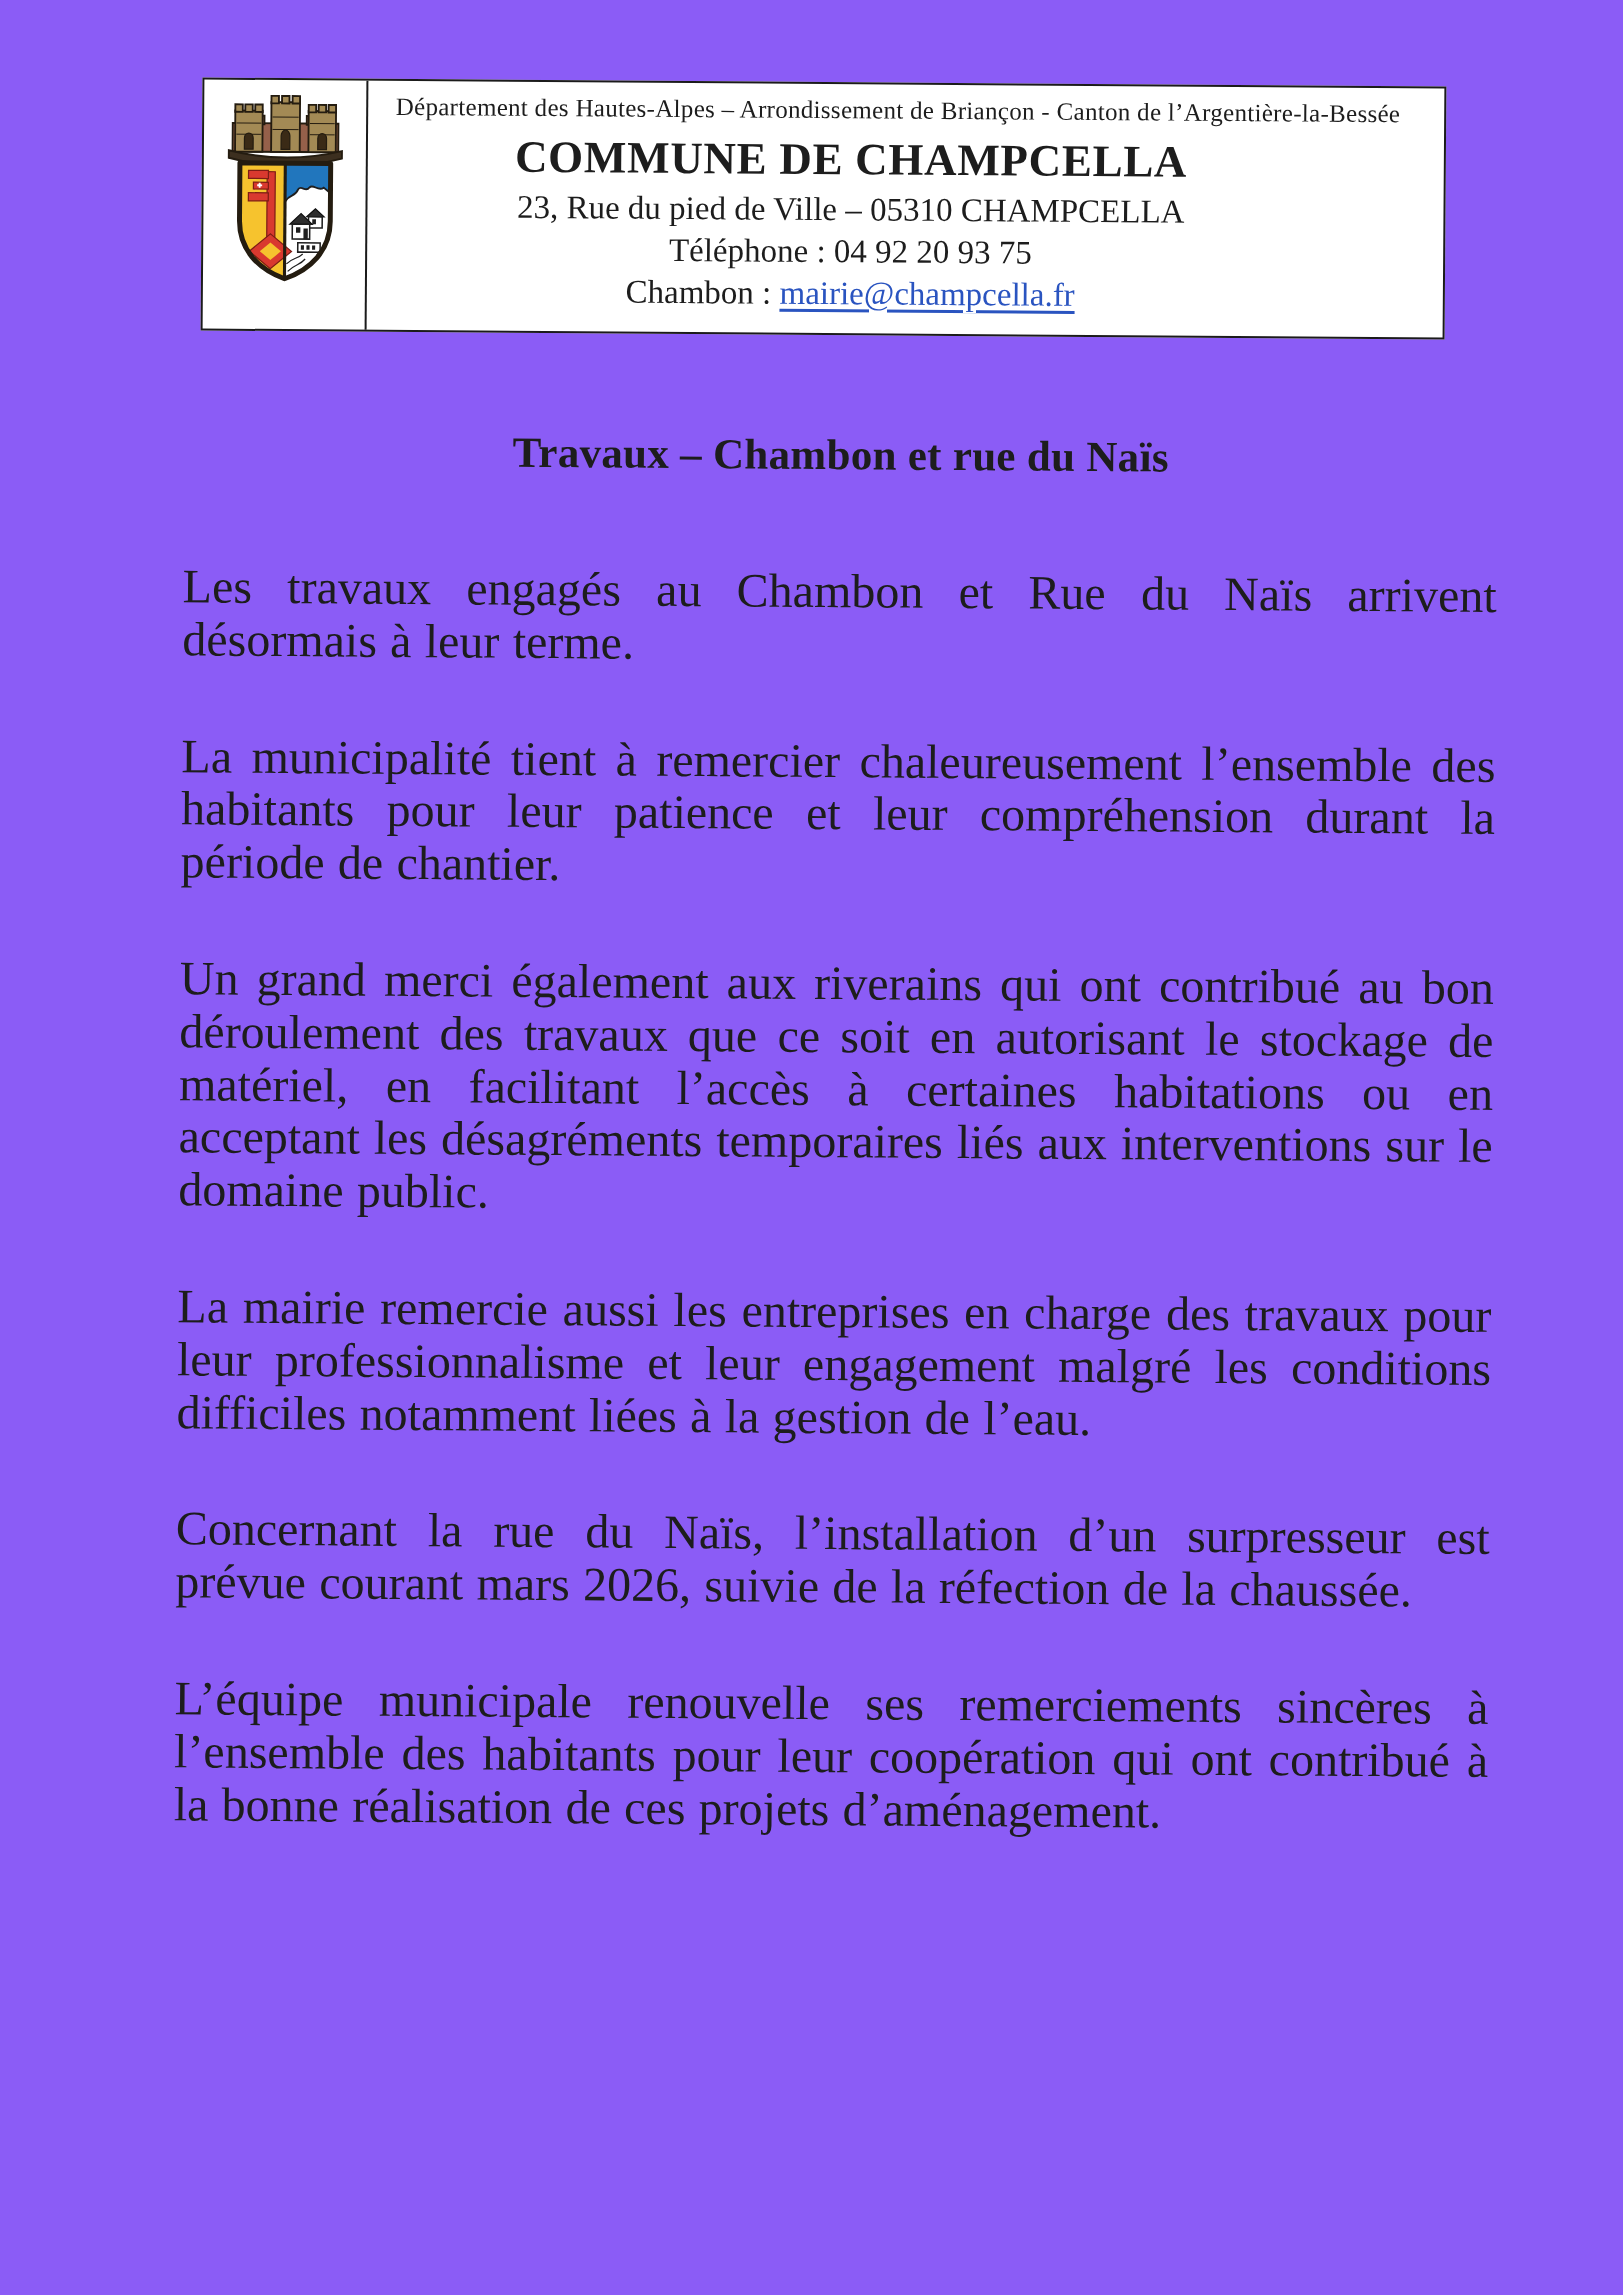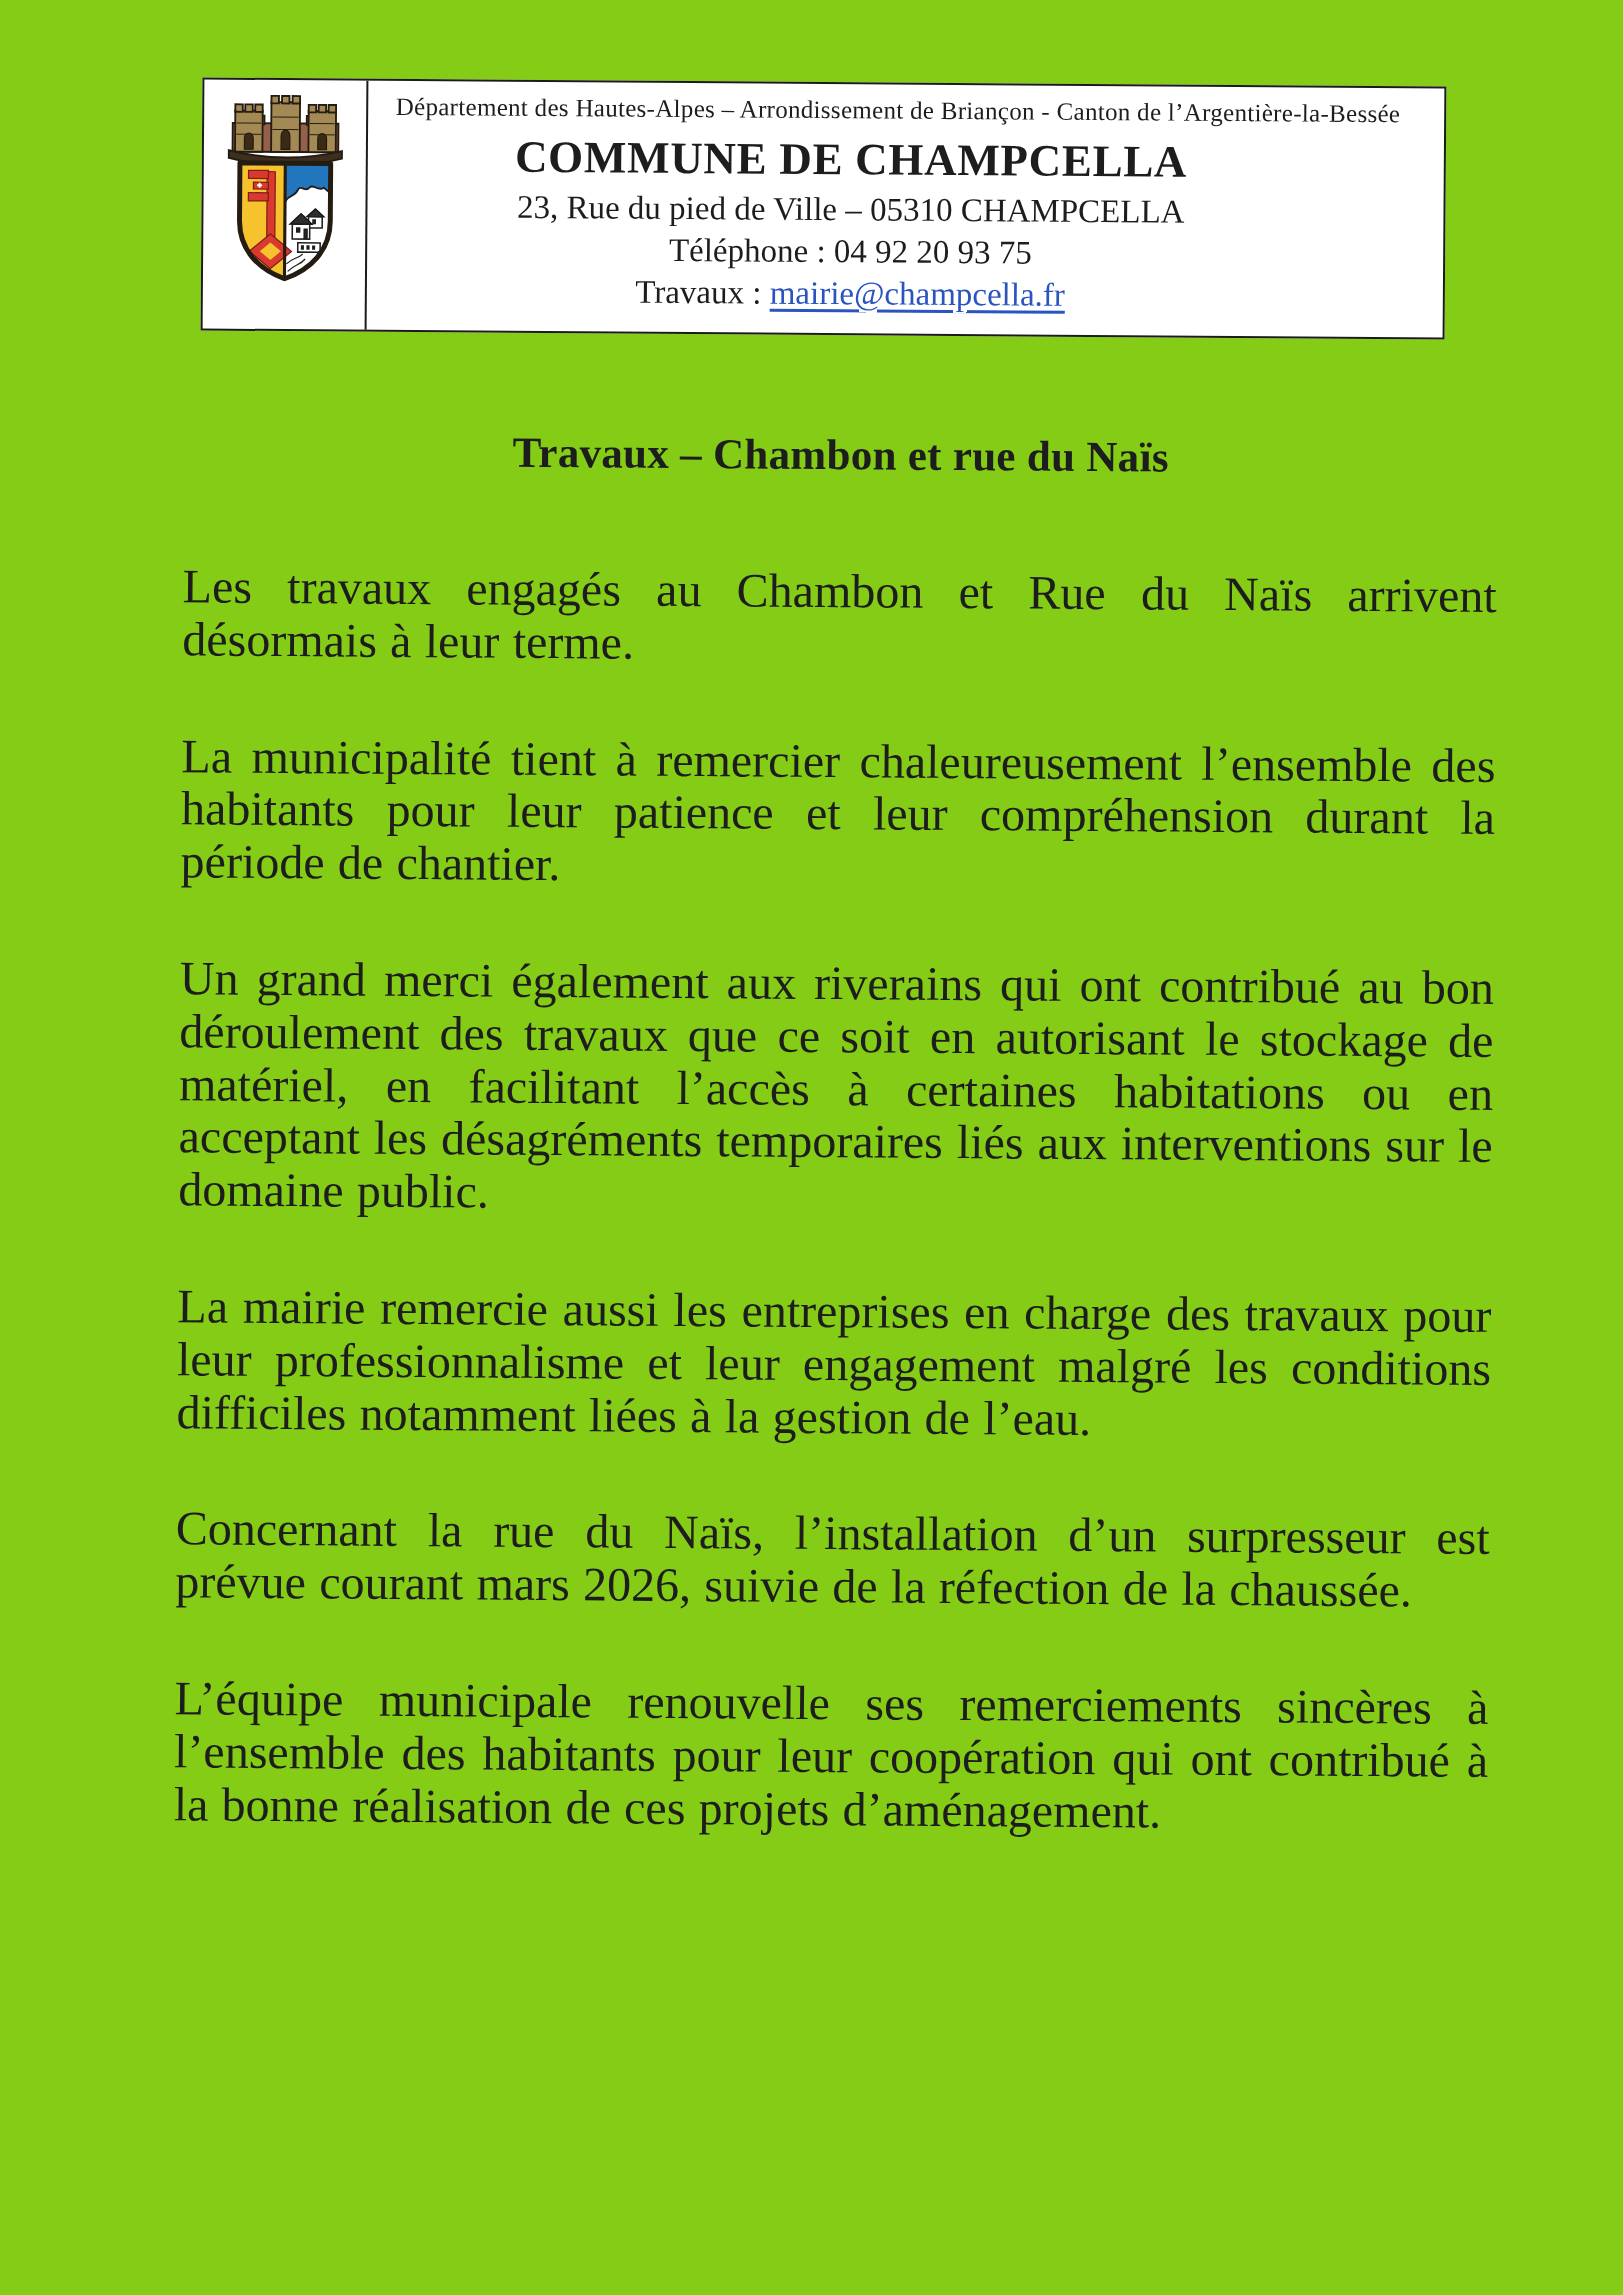--- a/index.html
+++ b/index.html
@@ -14,21 +14,21 @@
     --ink:#1d1d1d;
   }
   *{margin:0;padding:0;box-sizing:border-box;}
   html,body{background:#ffffff;}
   body{
     width:1623px;height:2295px;
     position:relative;overflow:hidden;
     font-family:"Liberation Serif","DejaVu Serif",serif;
     color:var(--ink);
   }
-  .sheet{position:absolute;inset:0;background:#84cc16;}
+  .sheet{position:absolute;inset:0;background:#8b5cf6;}
   .tilt{
     position:absolute;inset:0;
     transform:rotate(0.42deg);
     transform-origin:0 0;
   }
   
   .header-box{
     position:absolute;left:203px;top:76px;
     width:1244px;height:253px;
     border:2.6px solid #1b1b1b;
@@ -167,21 +167,21 @@
           </g>
         </svg>
       </div>
 
       <div class="header-text">
         <div class="dept-line">Département des Hautes-Alpes – Arrondissement de Briançon - Canton de l’Argentière-la-Bessée</div>
         <div class="center-stack">
           <div class="commune-name">COMMUNE DE CHAMPCELLA</div>
           <div class="addr-line">23, Rue du pied de Ville – 05310 CHAMPCELLA</div>
           <div class="tel-line"><span>Téléphone :</span> <span>04 92 20 93 75</span></div>
-          <div class="mail-line"><span>Travaux :</span> <a class="email-link">mairie@champcella.fr</a></div>
+          <div class="mail-line"><span>Chambon :</span> <a class="email-link">mairie@champcella.fr</a></div>
         </div>
       </div>
     </header>
 
     <main class="doc-body">
       <h1 class="doc-title">Travaux – Chambon et rue du Naïs</h1>
       <p>Les travaux engagés au Chambon et Rue du Naïs arrivent désormais à leur terme.</p>
       <p>La municipalité tient à remercier chaleureusement l’ensemble des habitants pour leur patience et leur compréhension durant la période de chantier.</p>
       <p>Un grand merci également aux riverains qui ont contribué au bon déroulement des travaux que ce soit en autorisant le stockage de matériel, en facilitant l’accès à certaines habitations ou en acceptant les désagréments temporaires liés aux interventions sur le domaine public.</p>
       <p>La mairie remercie aussi les entreprises en charge des travaux pour leur professionnalisme et leur engagement malgré les conditions difficiles notamment liées à la gestion de l’eau.</p>

